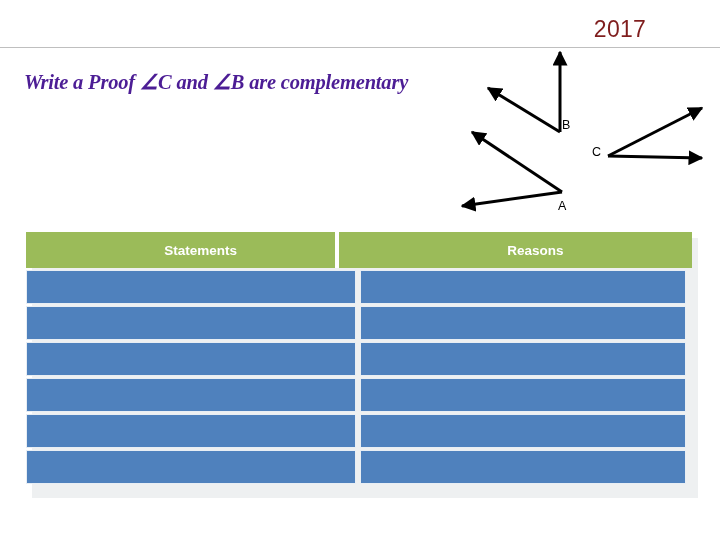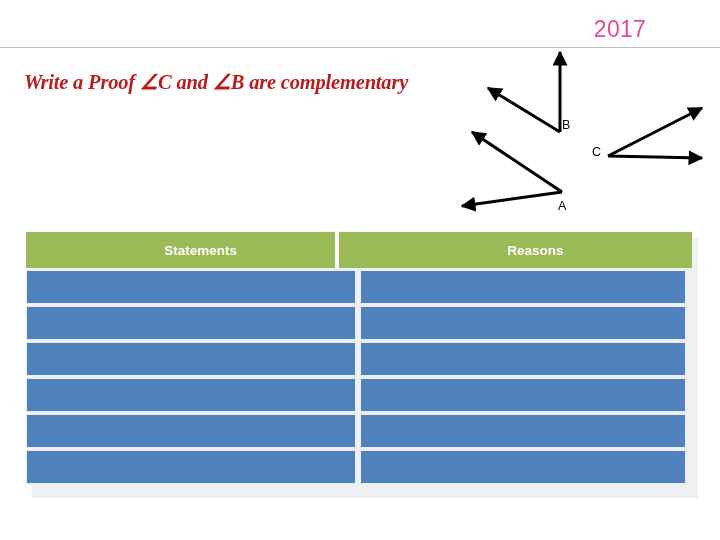--- a/index.html
+++ b/index.html
@@ -16,21 +16,21 @@
   }
 
   
   #year-label {
     position: absolute;
     left: 560px;
     top: 16px;
     width: 120px;
     text-align: center;
     font-size: 23px;
-    color: #ec4899;
+    color: #7f1d1d;
     font-family: "Liberation Sans", sans-serif;
     letter-spacing: 0.3px;
   }
   #header-rule {
     position: absolute;
     left: 0px;
     top: 47px;
     width: 720px;
     height: 0;
     border-top: 1px solid #bfbfbf;
@@ -40,21 +40,21 @@
   #problem-text {
     position: absolute;
     left: 24px;
     top: 68px;
     width: 445px;
     font-family: "Liberation Serif", serif;
     font-weight: bold;
     font-style: italic;
     font-size: 20.5px;
     line-height: 29px;
-    color: #b91c1c;
+    color: #4c1d95;
     letter-spacing: -0.2px;
   }
   #problem-text .ln { display: block; white-space: nowrap; }
 
   
   #figure {
     position: absolute;
     left: 440px;
     top: 40px;
     width: 270px;

